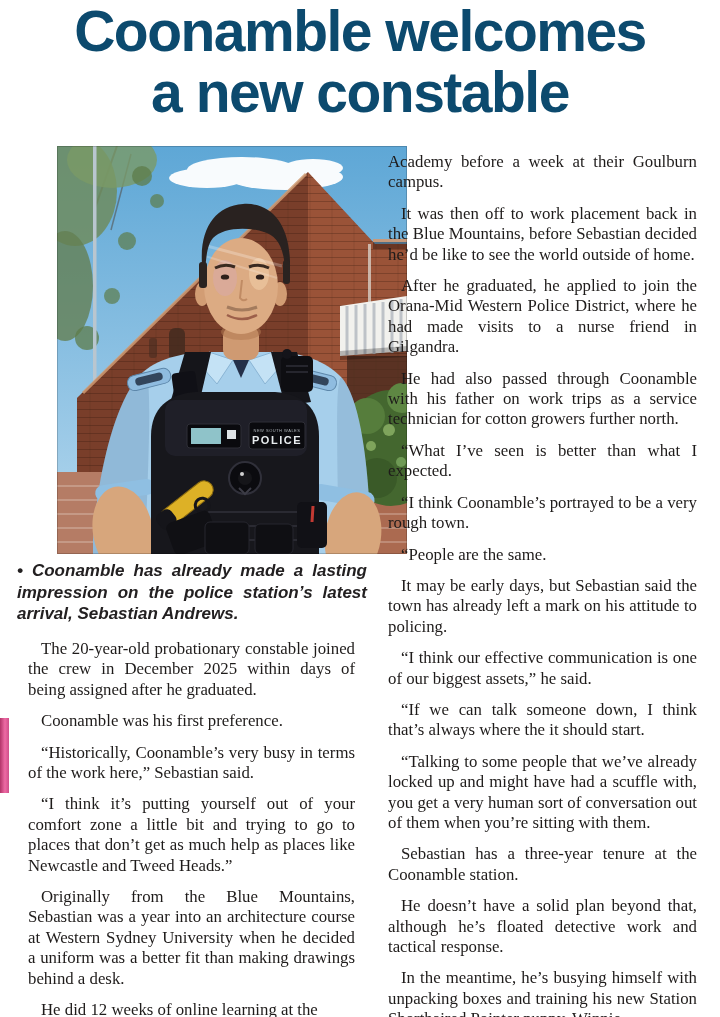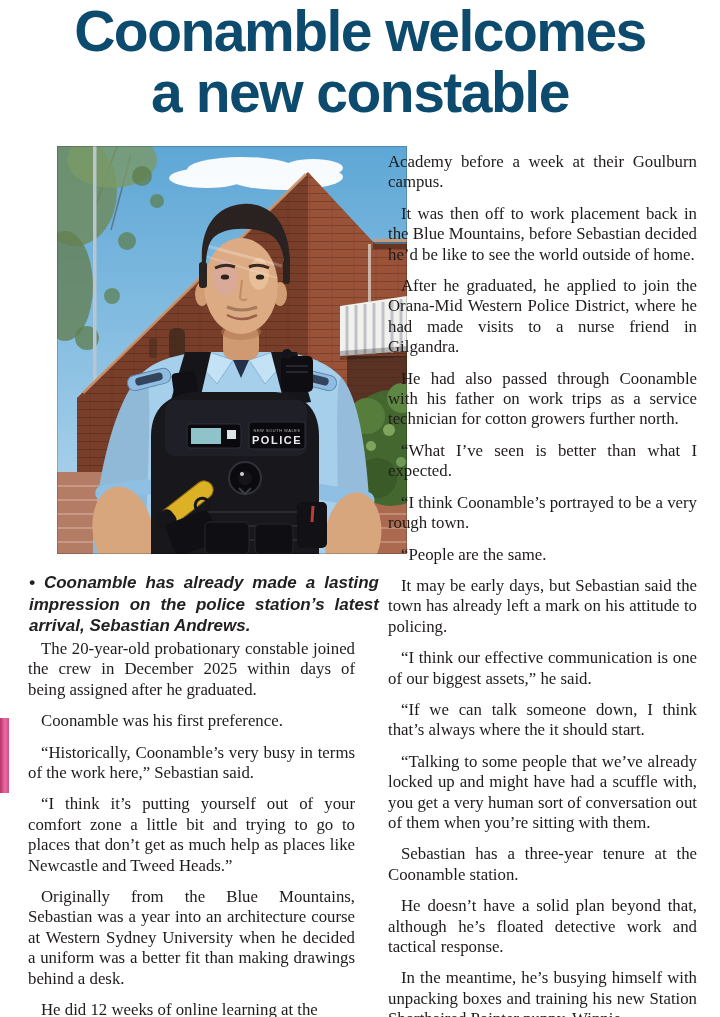--- a/index.html
+++ b/index.html
@@ -3,21 +3,21 @@
 <meta charset="utf-8">
 <style>
   html,body{margin:0;padding:0;background:#ffffff;}
   .page{position:relative;width:720px;height:1017px;background:#ffffff;overflow:hidden;
         font-family:"Liberation Serif",serif;}
   .headline{position:absolute;left:0;top:1px;width:720px;text-align:center;
         font-family:"Liberation Sans",sans-serif;font-weight:bold;color:#0c4a6e;
         font-size:57px;line-height:61px;letter-spacing:-1.5px;}
   .photo-frame{position:absolute;left:17px;top:146px;width:350px;height:428px;overflow:hidden;margin-left:40px;}
   .photo-frame svg{display:block;}
-  .caption{position:absolute;left:17px;top:560px;width:350px;margin:12px;
+  .caption{position:absolute;left:17px;top:560px;width:350px;margin:0;
         font-family:"Liberation Sans",sans-serif;font-weight:bold;font-style:italic;
         font-size:17px;line-height:21.6px;color:#232021;text-align:justify;}
   .col{position:absolute;font-size:16.8px;line-height:20.4px;color:#1e1b1a;text-align:justify;}
   .col p{margin:11px;padding:0;}
   .col p.indent{text-indent:13px;}
   .col-left{left:17px;top:628px;width:349px;}
   .col-right{left:377px;top:141px;width:331px;}
   .pink-strip{position:absolute;left:0;top:718px;width:9px;height:75px;
         background:linear-gradient(to right,#b23469,#ee6aa4 55%,#cf4f8a);}
 </style>

